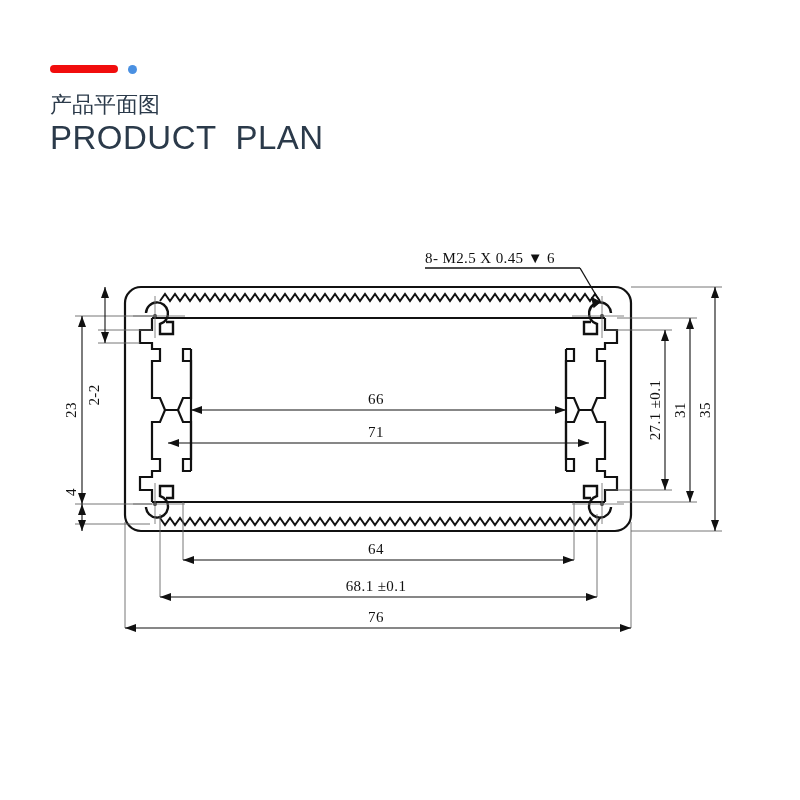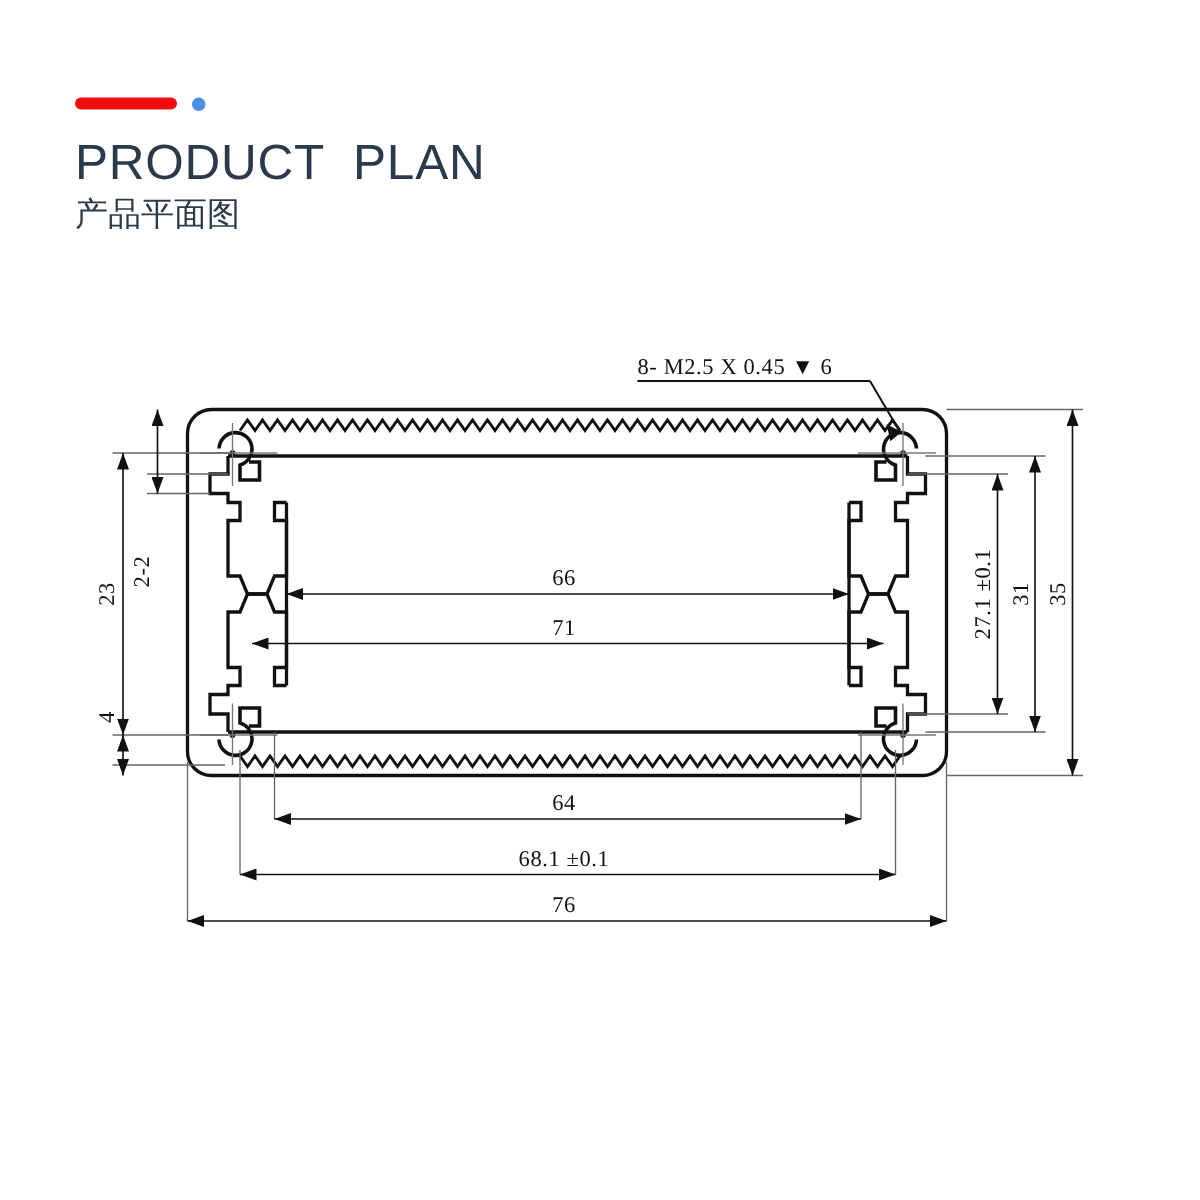--- a/index.html
+++ b/index.html
@@ -52,21 +52,21 @@
     line-height: 1.35;
     font-weight: 400;
     margin-top: 2px;
     white-space: pre;
   }
 
   
   #drawing-wrap {
     position: absolute;
     left: 0;
-    top: 216px;
+    top: 230px;
     width: 800px;
     height: 430px;
   }
   #drawing-svg { display: block; }
 
   .dimtext {
     font-family: "Liberation Serif", serif;
     font-size: 15px;
     fill: #111111;
     letter-spacing: 0.4px;
@@ -79,22 +79,22 @@
   }
 </style>
 </head>
 <body>
 
 <div id="header">
   <div id="accent-row">
     <div id="accent-bar" style="background: rgb(241, 13, 13);"></div>
     <div id="accent-dot" style="background: rgb(74, 144, 226);"></div>
   </div>
+  <div id="title-cn" style="color: rgb(43, 58, 74);">产品平面图</div>
   <div id="title-en" style="color: rgb(43, 58, 74);">PRODUCT  PLAN</div>
-  <div id="title-cn" style="color: rgb(43, 58, 74);">产品平面图</div>
 </div>
 
 <div id="drawing-wrap">
 <svg id="drawing-svg" width="800" height="430" viewBox="0 0 800 430">
 
   <defs>
     <marker id="arrIn" markerWidth="12" markerHeight="8" refX="11" refY="4" orient="auto" markerUnits="userSpaceOnUse">
       <path d="M0,0 L11,4 L0,8 z" fill="#111"></path>
     </marker>
     <marker id="arrOut" markerWidth="12" markerHeight="8" refX="1" refY="4" orient="auto" markerUnits="userSpaceOnUse">

